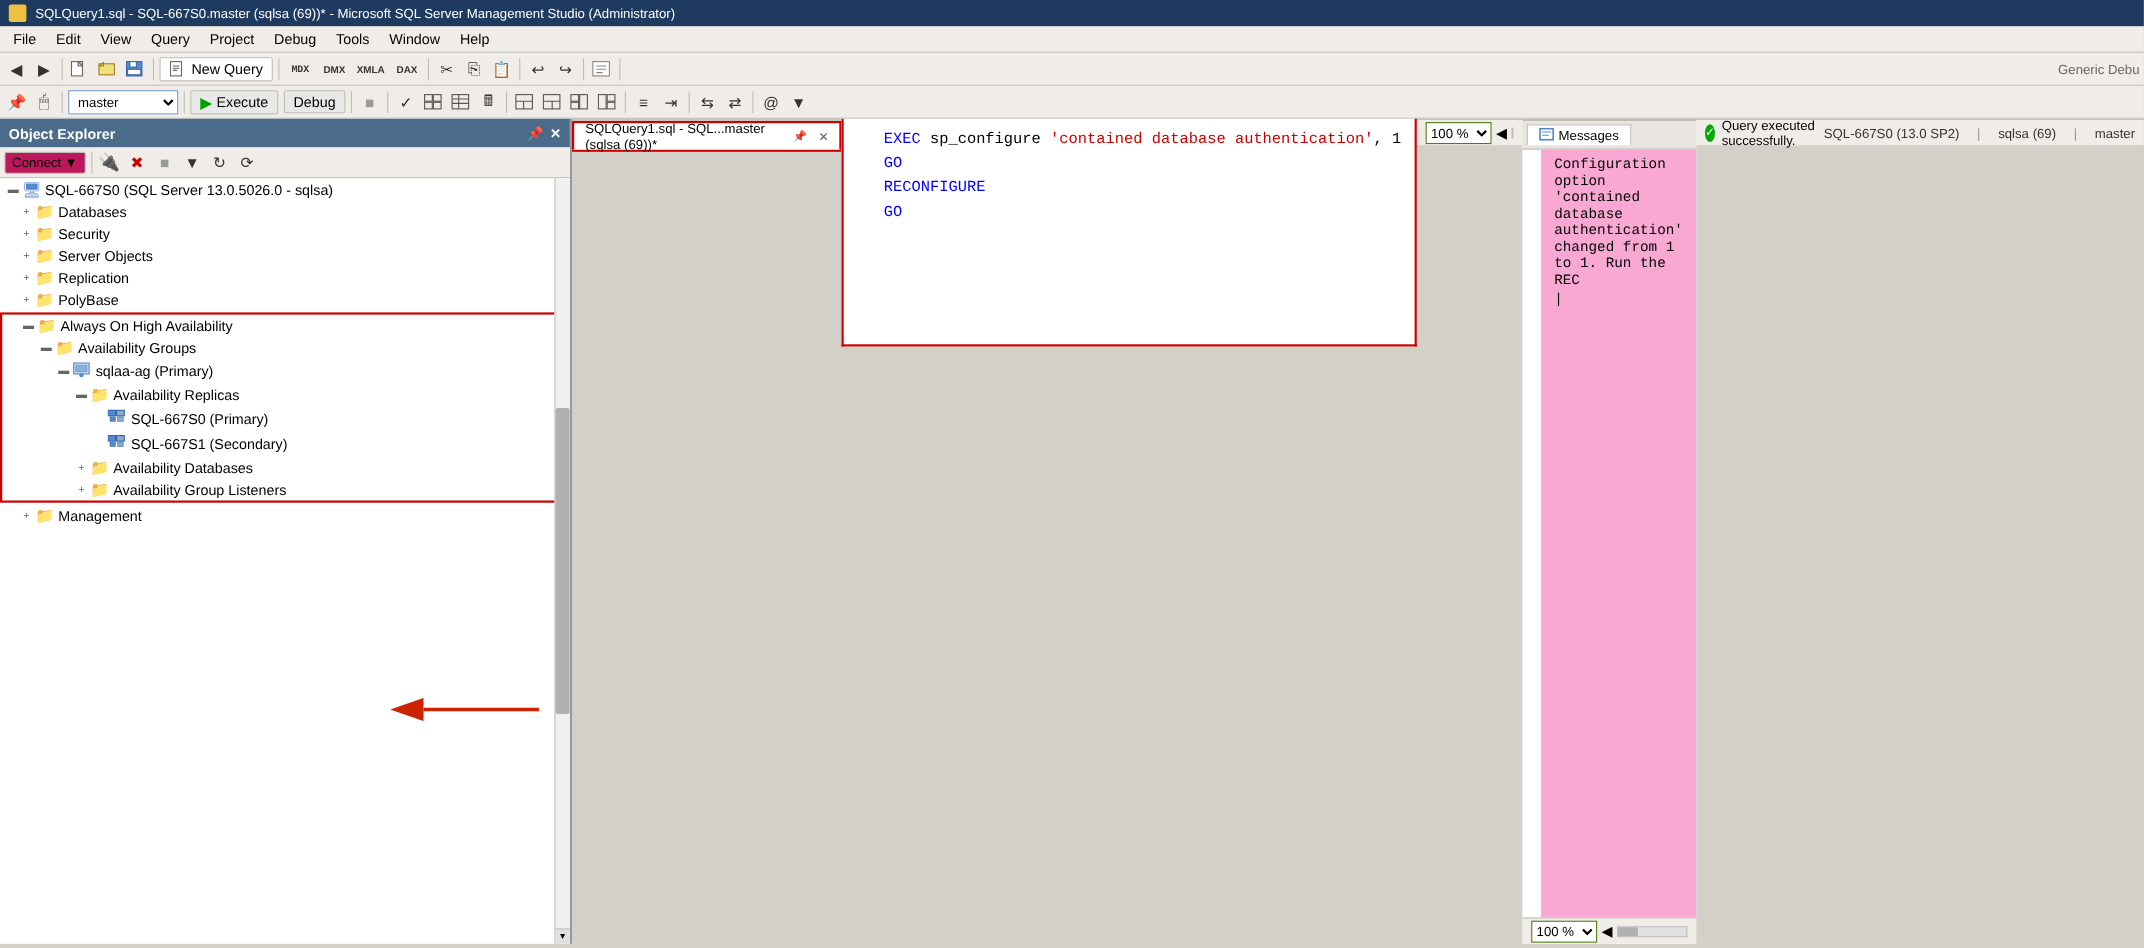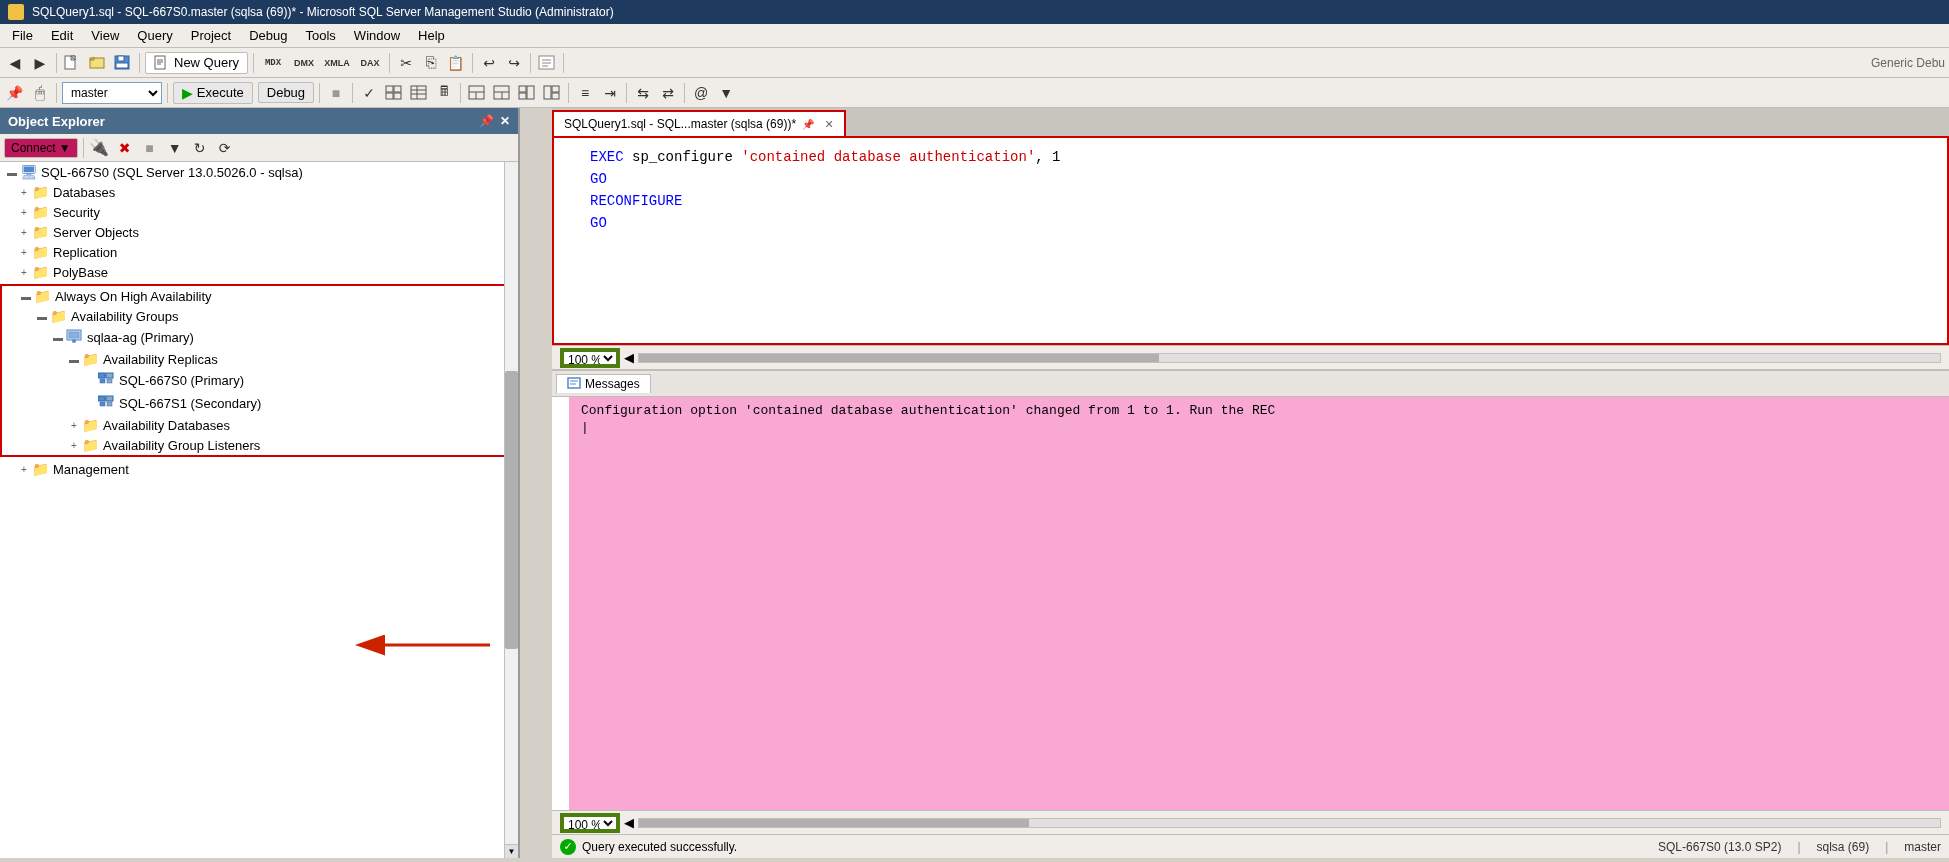--- a/index.html
+++ b/index.html
@@ -167,23 +167,22 @@
       margin-right: 3px;
       text-align: center;
     }
     .folder-icon { color: #e8c060; font-size: 14px; }
     .server-icon { color: #5588cc; font-size: 14px; }
 
     
     .right-panel {
       flex: 1;
       display: flex;
-      flex-direction: column;
+      flex-direction: row;
       background: #d4d0c8;
-      padding-left: 32px;
     }
 
     
     .query-tab-bar {
       display: flex;
       align-items: flex-end;
       background: #c8c4be;
       padding-top: 4px;
       height: 30px;
       border-bottom: 2px solid #cc0000;
@@ -231,21 +230,21 @@
     .str-red { color: #cc0000; }
 
     
     .zoom-bar {
       display: flex; align-items: center; gap: 4px;
       background: #f0ede8; border-top: 1px solid #c0bdb8;
       padding: 2px 8px; height: 24px;
     }
     .zoom-select {
       width: 60px; height: 20px; font-size: 12px;
-      border: 4px solid #4d7c0f; background: white;
+      border: 1px solid #4d7c0f; background: white;
     }
 
     
     .results-panel {
       background: white;
       border-top: 2px solid #c0bdb8;
       display: flex;
       flex-direction: column;
     }
     .results-tab-bar {

